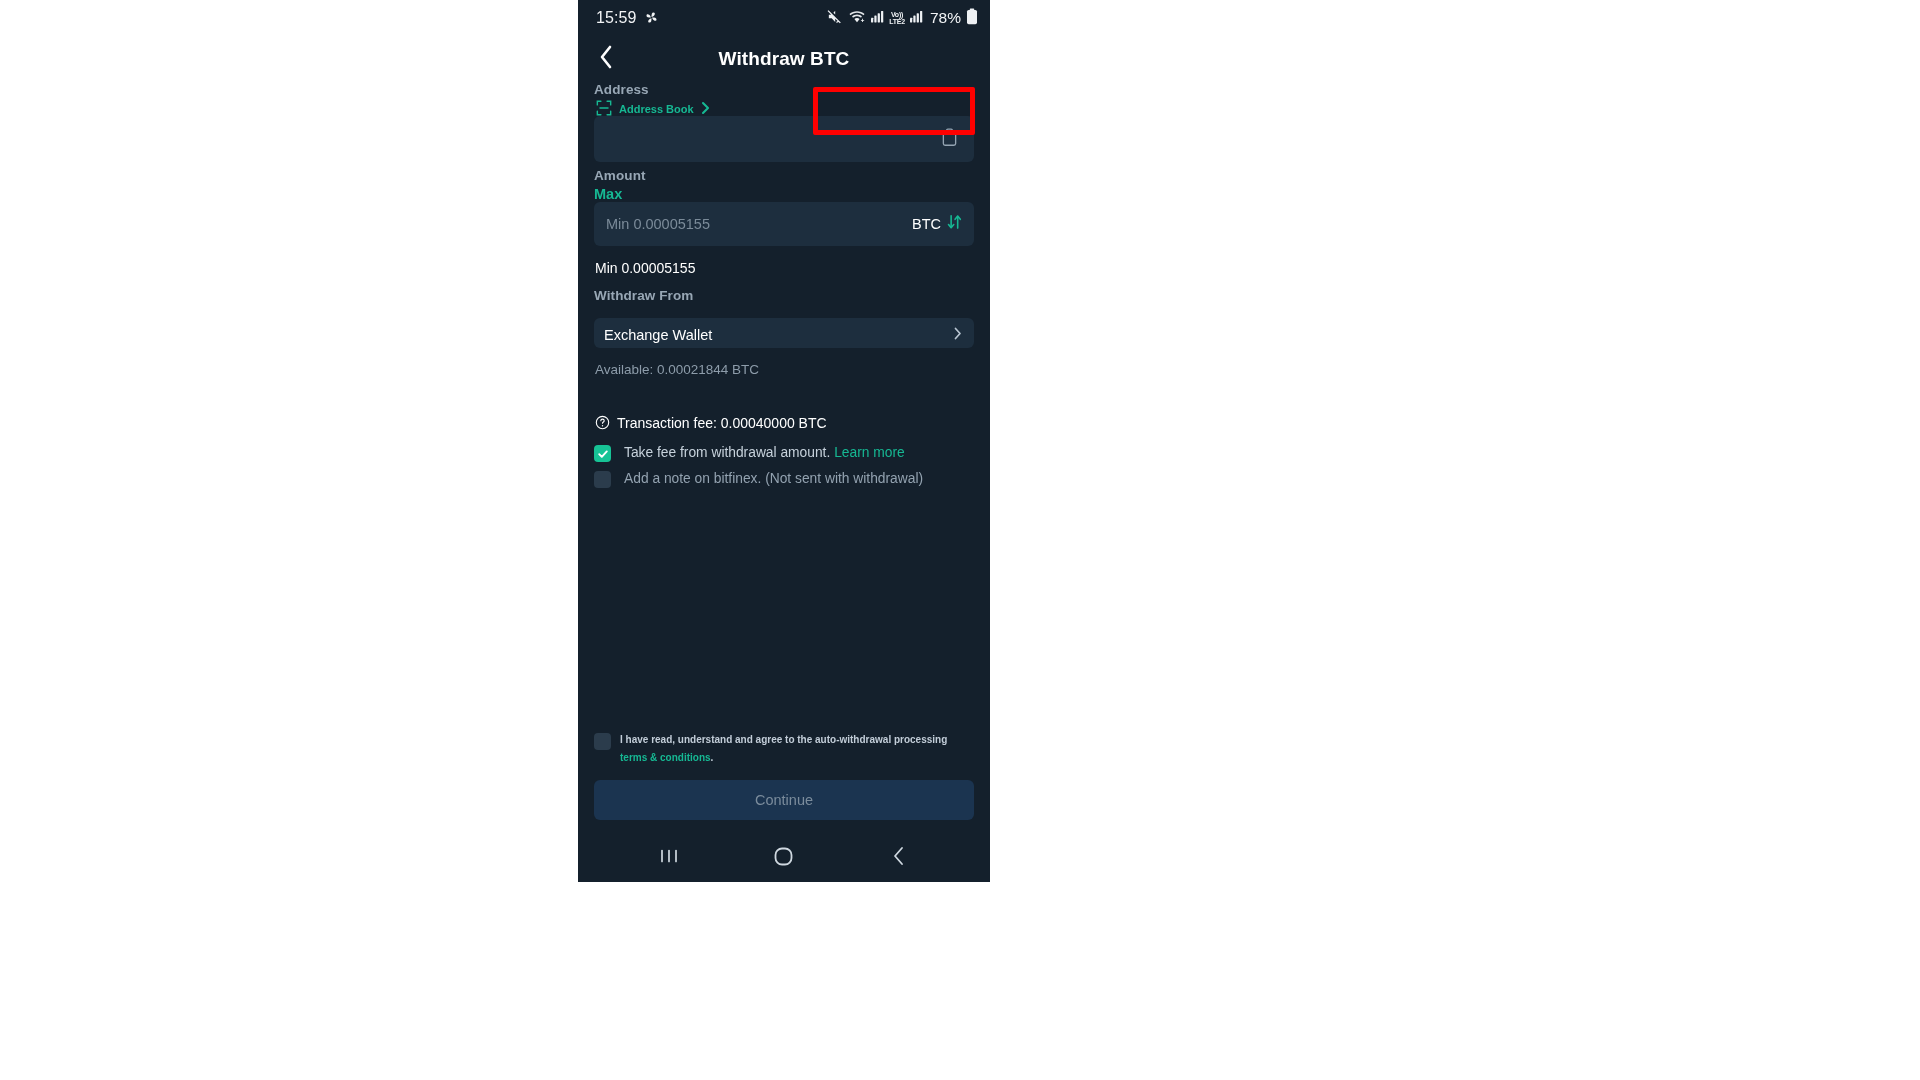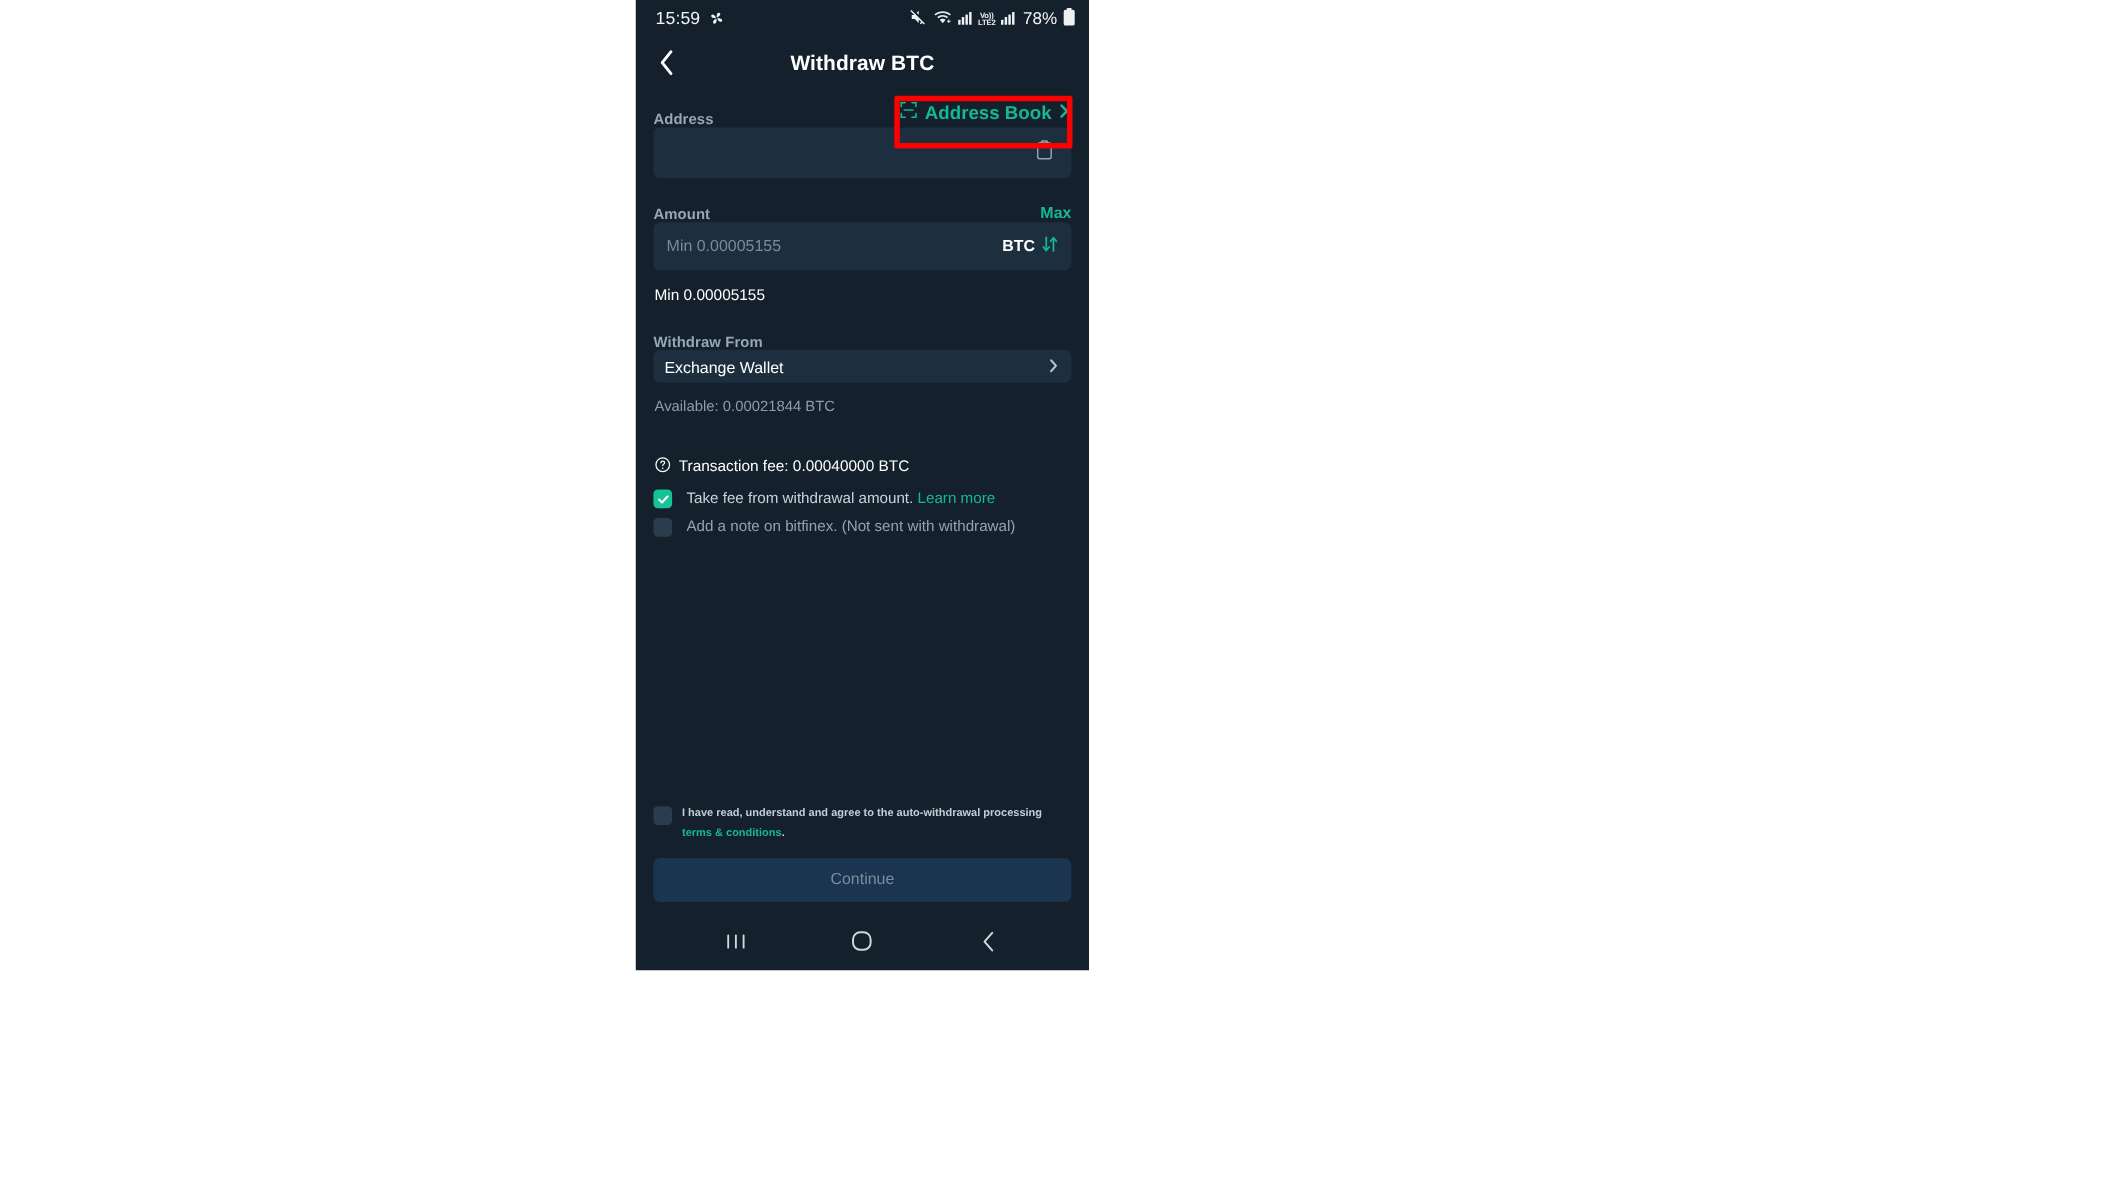--- a/index.html
+++ b/index.html
@@ -112,37 +112,38 @@
     background: #14202c;
     padding: 0 16px;
     display: flex;
     flex-direction: column;
     position: relative;
     overflow: hidden;
   }
 
   .row-label-line {
     display: flex;
-    align-items: flex-end;
+    align-items: flex-start;
     justify-content: space-between;
     height: 34px;
+    flex-direction: column;
   }
   .field-label {
     font-size: 13.5px;
     font-weight: 700;
     color: #98a7b5;
     letter-spacing: 0.1px;
   }
 
   .addr-book-btn {
     display: flex;
     align-items: center;
     gap: 7px;
     color: #16b893;
-    font-size: 17px;
+    font-size: 11px;
     font-weight: 700;
     cursor: pointer;
     padding: 3px 2px;
   }
   .chev-sm { display: block; }
 
   
   .input-box {
     background: #1d2e3e;
     border-radius: 6px;
@@ -178,21 +179,21 @@
 
   .ccy-chip {
     display: flex;
     align-items: center;
     gap: 6px;
     cursor: pointer;
   }
   .ccy-label {
     font-size: 14.5px;
     color: #ffffff;
-    font-weight: 700;
+    font-weight: 400;
   }
 
   .hint-line {
     font-size: 14px;
     color: #ffffff;
     padding: 14px 0 12px 1px;
   }
 
   .sel-box {
     background: #1d2e3e;

